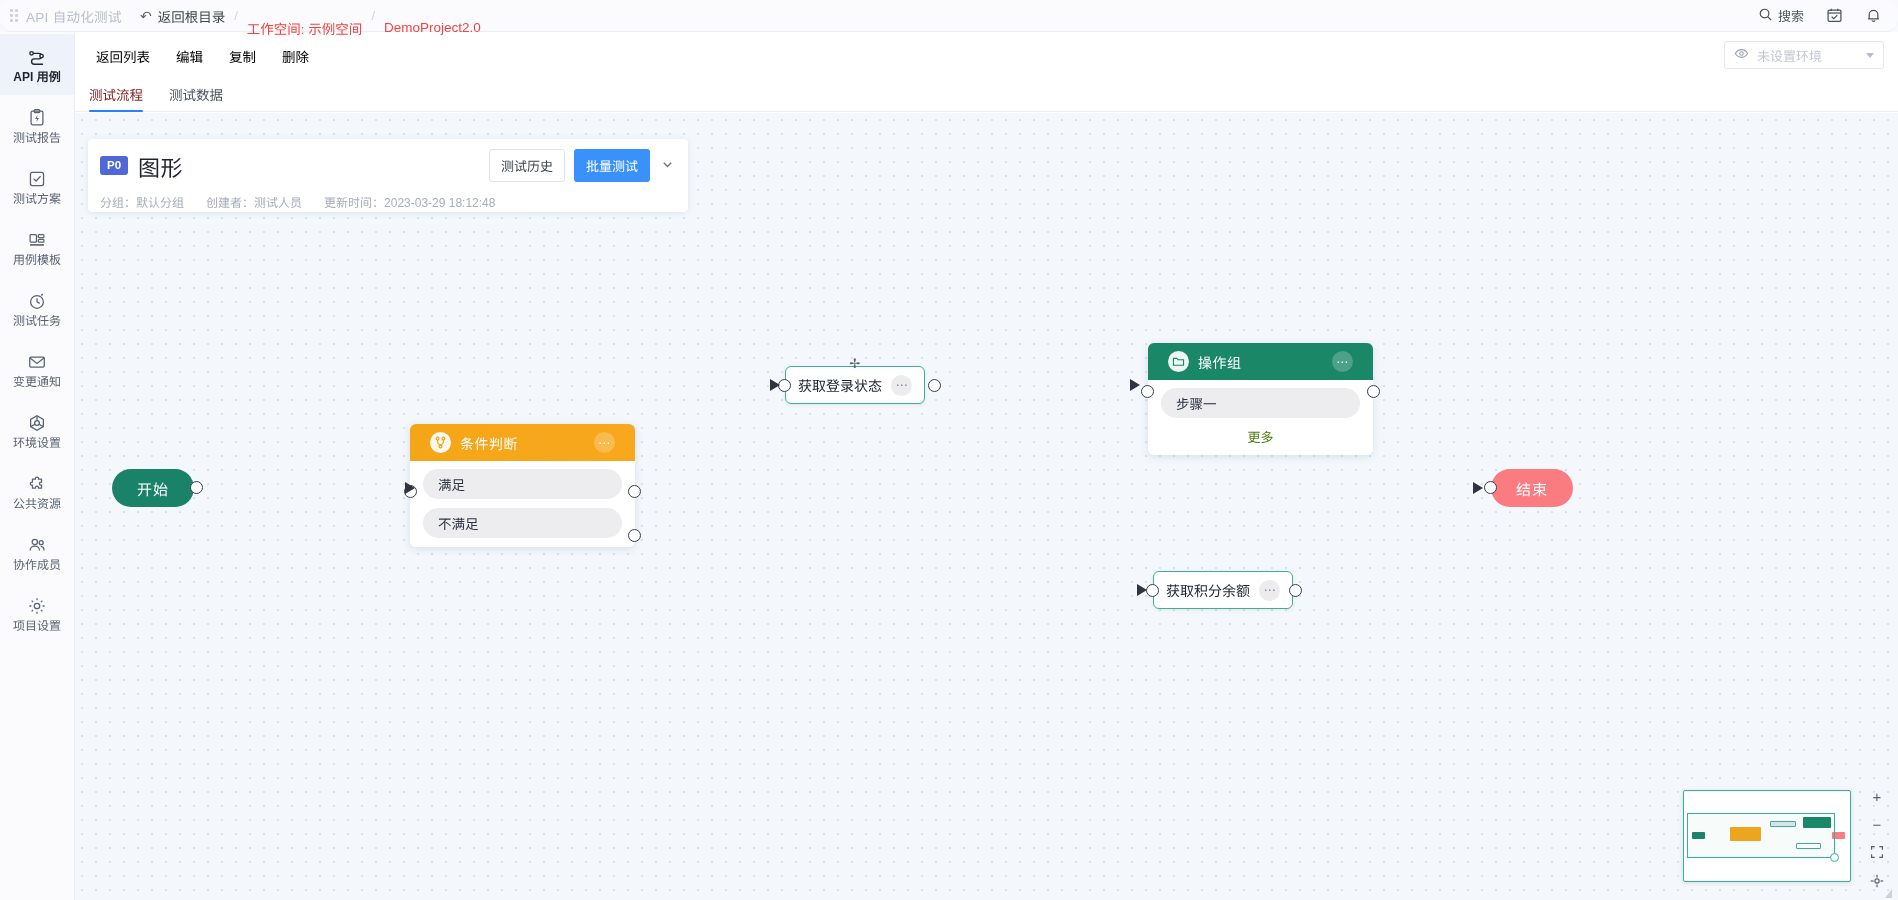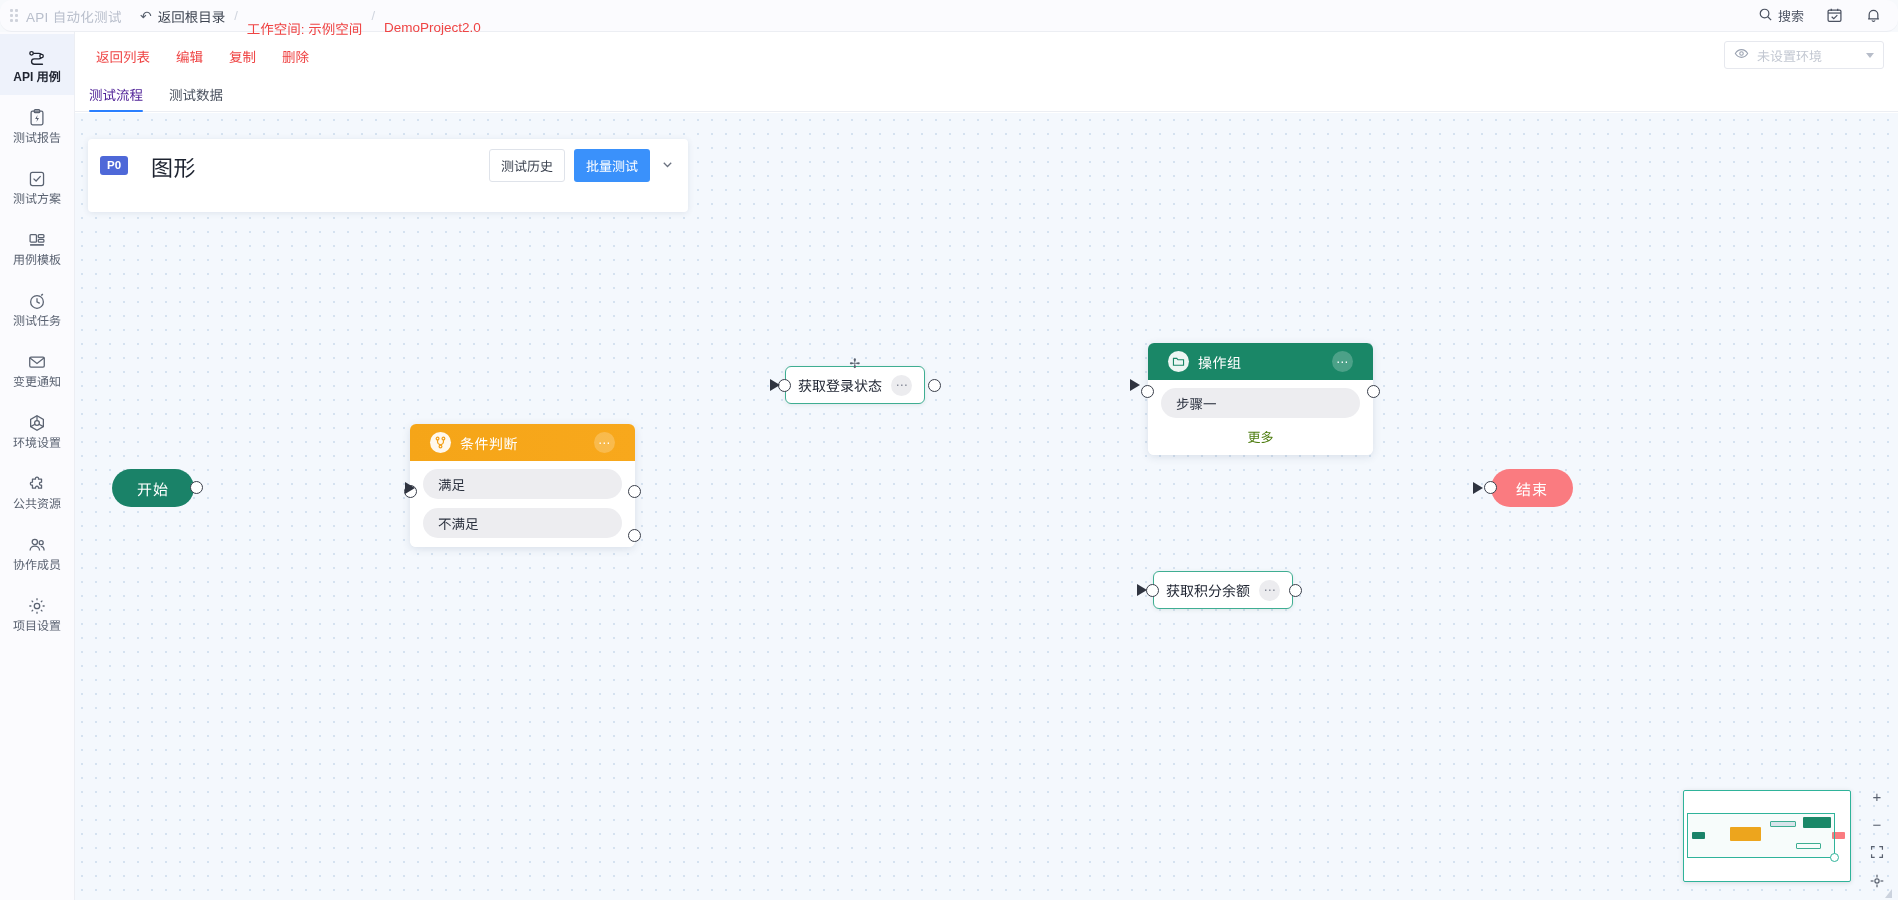--- a/index.html
+++ b/index.html
@@ -59,54 +59,54 @@
 
   
   .main { position: absolute; top: 32px; left: 75px; width: 1823px; height: 868px; background: #fff; }
 
   .actionbar {
     height: 47px; display: flex; align-items: center; gap: 10px;
     padding: 0 10px 0 13px; position: relative;
   }
   .btn-plain {
     border: none; background: transparent; font-size: 13.5px;
-    color: #ef4444; padding: 5px 8px; cursor: pointer;
+    color: #000000; padding: 5px 8px; cursor: pointer;
     font-family: inherit; border-radius: 3px; white-space: nowrap;
   }
   .env-select {
     position: absolute; right: 14px; top: 9px;
     width: 160px; height: 28px; border: 1px solid #e6e8ee; border-radius: 3px;
     display: flex; align-items: center; gap: 8px; padding: 0 9px;
     background: #fff; cursor: pointer;
   }
   .env-select .ph { font-size: 13px; color: #c3c8d2; flex: 1; white-space: nowrap; }
   .caret { width: 0; height: 0; border-left: 4px solid transparent; border-right: 4px solid transparent; border-top: 5px solid #b7bdc9; }
 
   .tabs {
     height: 33px; display: flex; align-items: flex-end; gap: 26px;
     padding: 0 0 0 14px; border-bottom: 1px solid #eceef3;
   }
   .tab {
     font-size: 13.5px; color: #4b525f; padding-bottom: 7px;
     cursor: pointer; position: relative; white-space: nowrap;
   }
-  .tab.active { color: #4c1d95; }
+  .tab.active { color: #7f1d1d; }
   .tab.active::after {
     content: ""; position: absolute; left: 0; right: 0; bottom: -1px;
     height: 2px; background: #2a7fff; border-radius: 1px;
   }
 
   
   .case-card {
     position: absolute; left: 13px; top: 107px; width: 600px; height: 73px;
     background: #fff; border-radius: 4px;
     box-shadow: 0 1px 6px rgba(30,50,90,.10);
     padding: 10px 12px 0 12px; z-index: 20;
   }
-  .case-head { display: flex; align-items: center; gap: 23px; }
+  .case-head { display: flex; align-items: center; gap: 10px; }
   .p-badge {
     background: #4e68d8; color: #fff; font-size: 11.5px; font-weight: bold;
     border-radius: 3px; padding: 4px 7px; line-height: 1;
   }
   .case-title { font-size: 22px; color: #1d2330; letter-spacing: .5px; }
   .case-actions { margin-left: auto; display: flex; align-items: center; gap: 9px; }
   .btn-ghost {
     border: 1px solid #dfe3ea; background: #fff; border-radius: 3px;
     font-size: 13px; color: #3d4451; padding: 6px 11px; cursor: pointer;
     font-family: inherit; white-space: nowrap;
@@ -563,16 +563,21 @@
         <span class="case-actions">
           <button class="btn-ghost">测试历史</button>
           <button class="btn-primary">批量测试</button>
           <span class="split-caret">
             <svg width="13" height="13" viewBox="0 0 14 14" fill="none" stroke="#6b7280" stroke-width="1.4">
               <polyline points="3,5.2 7,9.2 11,5.2"></polyline>
             </svg>
           </span>
         </span>
       </div>
+      <div class="case-meta">
+        <span>分组：默认分组</span>
+        <span>创建者：测试人员</span>
+        <span>更新时间：2023-03-29 18:12:48</span>
+      </div>
     </div>
 
   </div>
 </div>
 
 </body></html>

